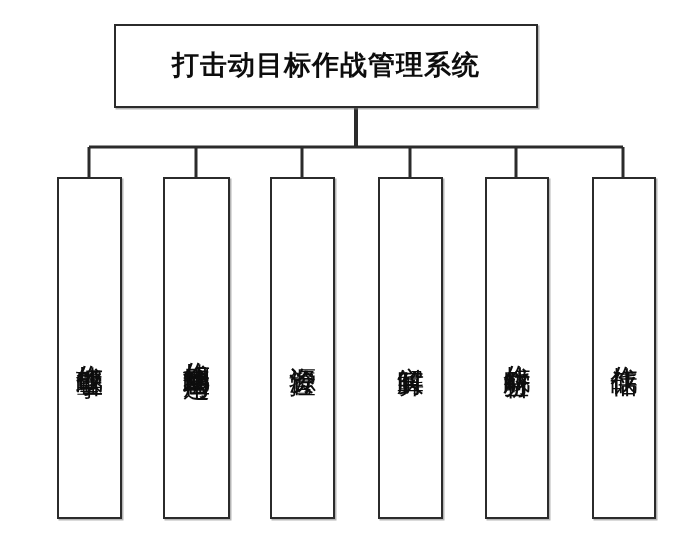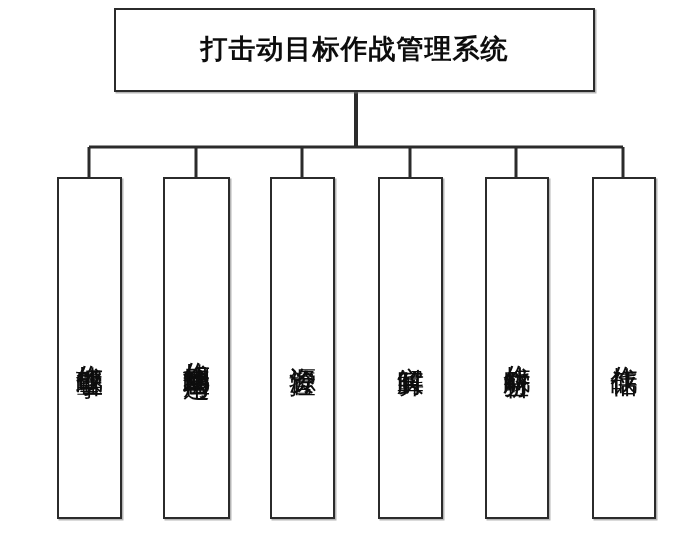--- a/index.html
+++ b/index.html
@@ -86,21 +86,21 @@
 
       <line x1="89" y1="147" x2="89" y2="177" stroke-width="3"></line>
       <line x1="196" y1="147" x2="196" y2="177" stroke-width="3"></line>
       <line x1="302" y1="147" x2="302" y2="177" stroke-width="3"></line>
       <line x1="410" y1="147" x2="410" y2="177" stroke-width="3"></line>
       <line x1="516" y1="147" x2="516" y2="177" stroke-width="3"></line>
       <line x1="623" y1="147" x2="623" y2="177" stroke-width="3"></line>
     </g>
   </svg>
 
-  <div class="node root-node" style="left:114px; top:8px; width:481px; height:84px;">
+  <div class="node root-node" style="left:114px; top:24px; width:424px; height:84px;">
     <span class="root-label">打击动目标作战管理系统</span>
   </div>
 
   <div class="node leaf-node" style="left:57px; top:177px; width:65px; height:342px;">
     <span class="leaf-label">作战管理引擎</span>
   </div>
 
   <div class="node leaf-node" style="left:163px; top:177px; width:67px; height:342px;">
     <span class="leaf-label">作战规则管理与运用</span>
   </div>

